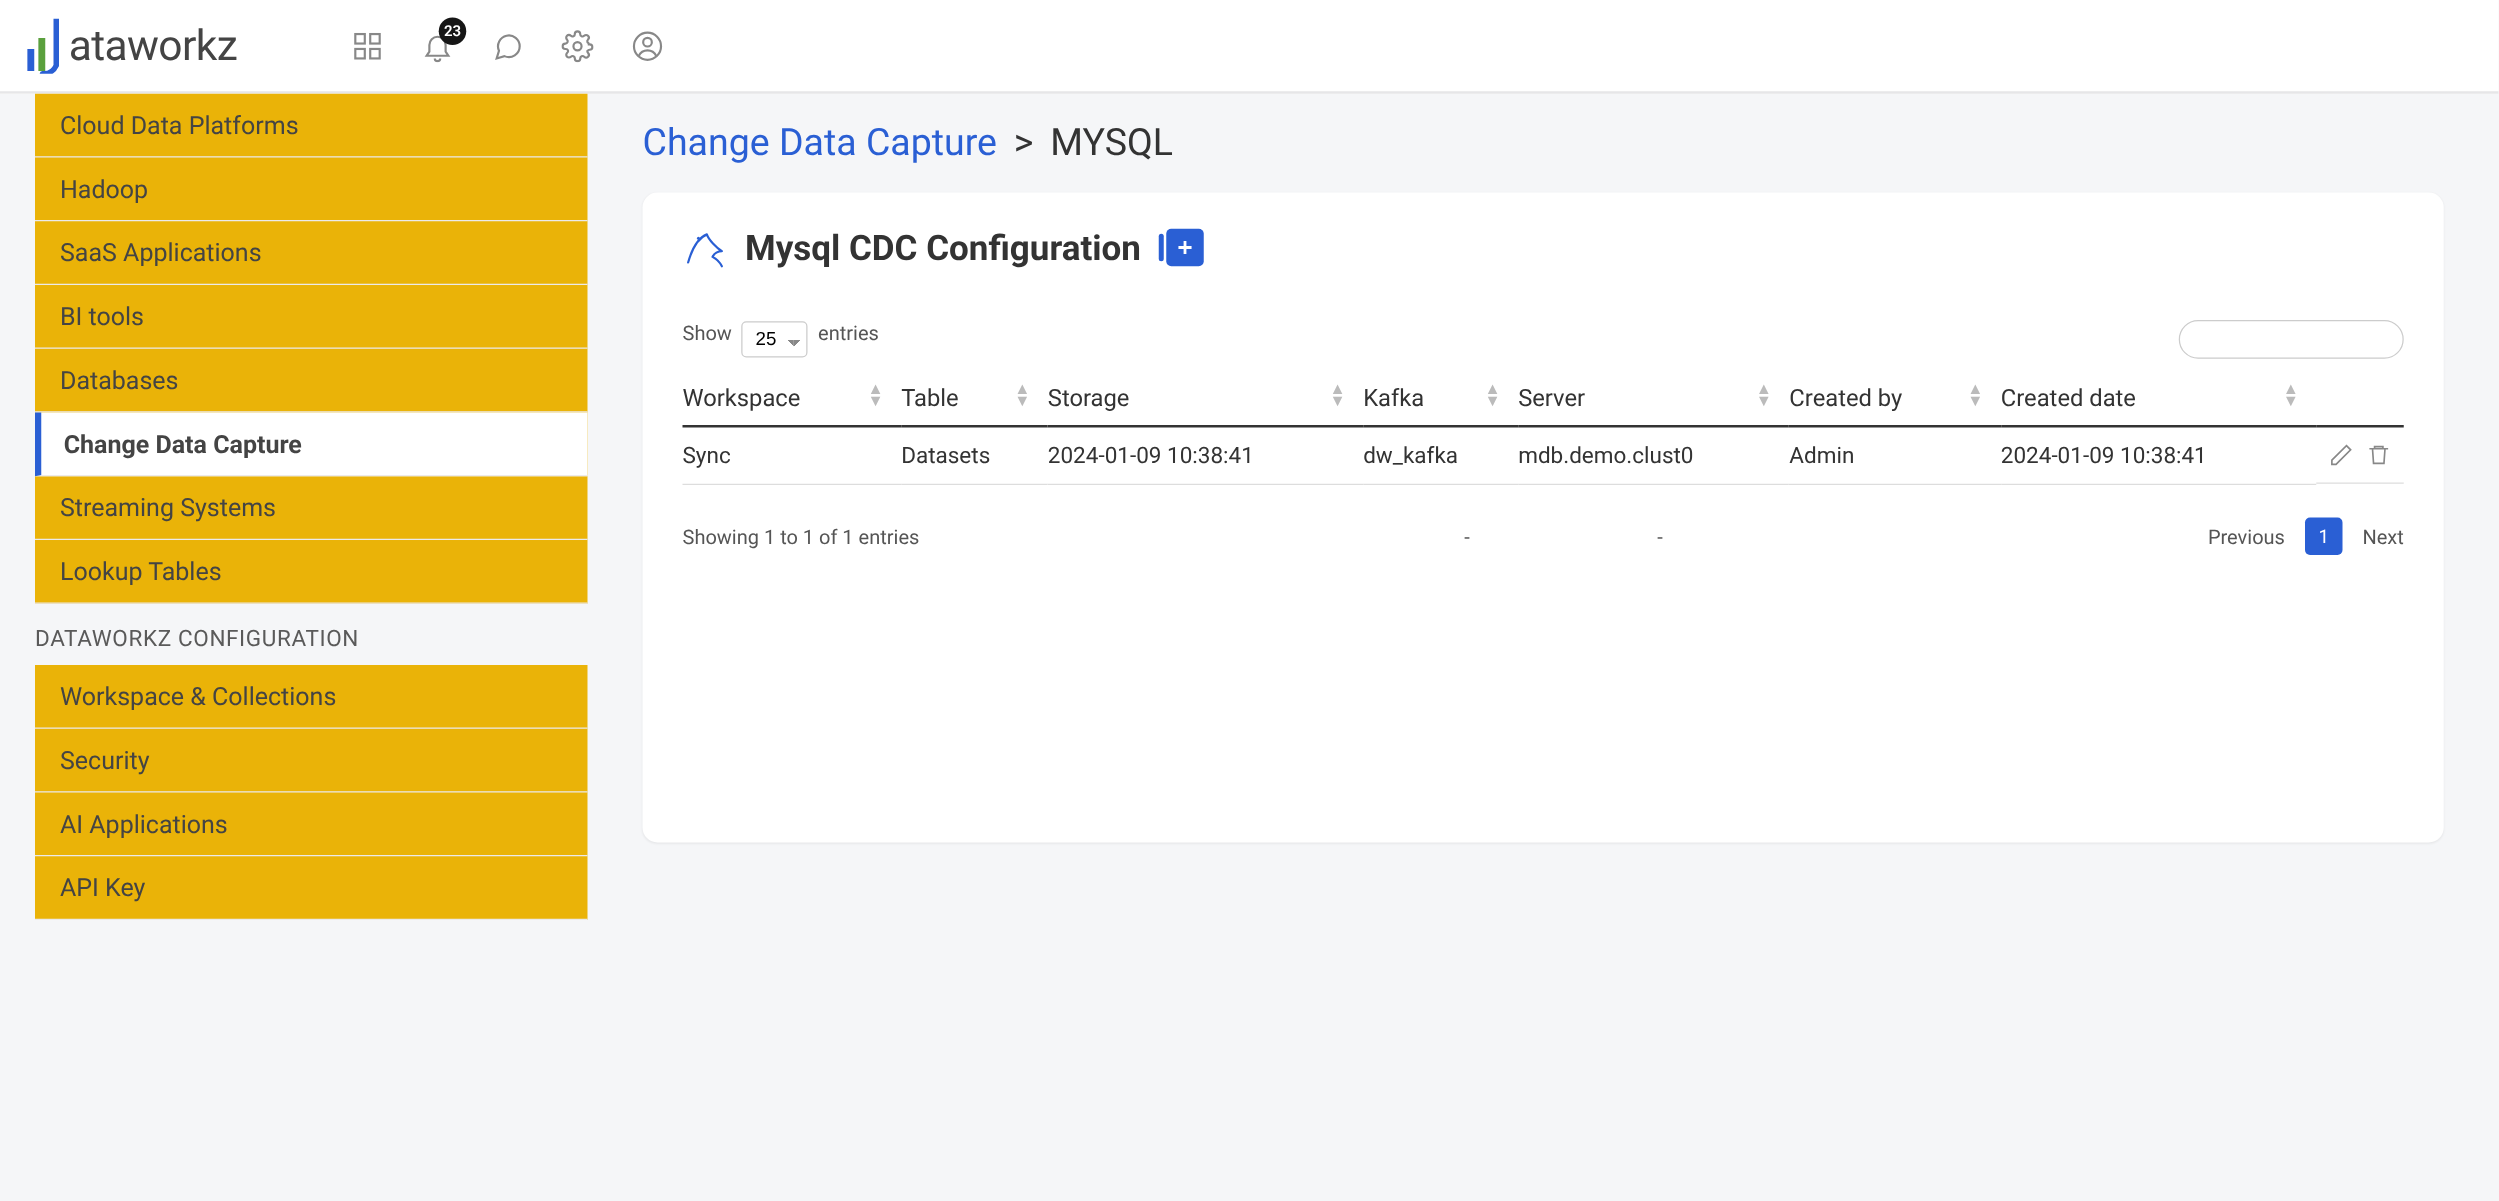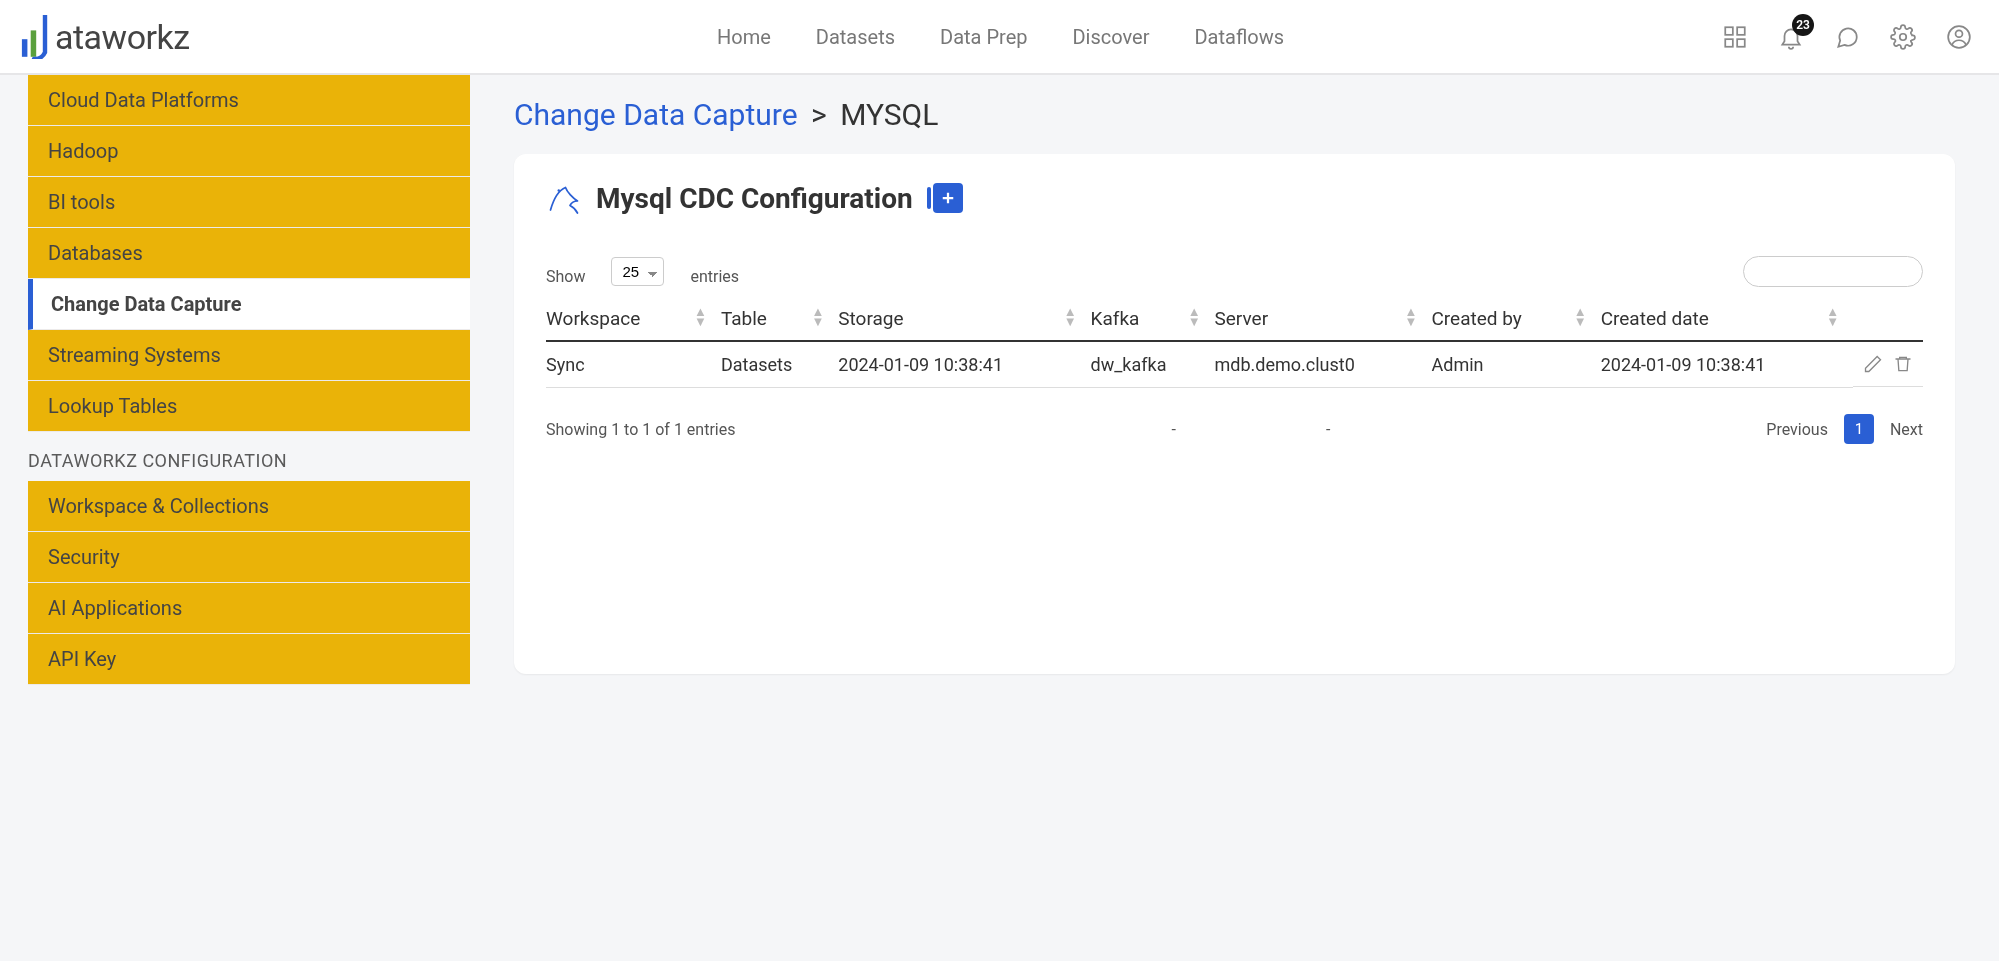--- a/index.html
+++ b/index.html
@@ -152,21 +152,21 @@
   .add-btn svg{width:18px;height:18px;stroke:#fff;stroke-width:3;}
 
   .table-controls {
     display: flex;
     justify-content: space-between;
     align-items: center;
     font-size: 16px;
     color: #555;
     margin-bottom: 10px;
   }
-  .show-entries { display:flex; align-items:flex-end; gap:26px; }
+  .show-entries { display:flex; align-items:flex-start; gap:8px; }
   .show-entries select {
     padding: 5px 24px 5px 10px;
     border: 1px solid #ccc;
     border-radius: 4px;
     font-size: 15px;
     background:#fff;
     appearance:none;
     background-image: linear-gradient(45deg, transparent 50%, #888 50%),
                       linear-gradient(135deg, #888 50%, transparent 50%);
     background-position: right 10px top 14px, right 5px top 14px;
@@ -234,27 +234,20 @@
 <div class="header">
   <div class="logo">
     <svg viewBox="0 0 24 40">
       <rect x="1" y="22" width="5" height="16" fill="#2a5fd4"></rect>
       <rect x="9" y="14" width="5" height="24" fill="#5aa03d"></rect>
       <path d="M22 0 v34 a10 10 0 0 1 -10 6" stroke="#2a5fd4" stroke-width="4" fill="none" stroke-linecap="round"></path>
     </svg>
     <span>ataworkz</span>
   </div>
 
-  <nav class="nav">
-    <a>Home</a>
-    <a>Datasets</a>
-    <a>Data Prep</a>
-    <a>Discover</a>
-    <a>Dataflows</a>
-  </nav>
 
   <div class="header-icons">
     <div class="icon-btn">
       <svg viewBox="0 0 24 24">
           <rect x="3" y="3" width="7" height="7"></rect>
           <rect x="14" y="3" width="7" height="7"></rect>
           <rect x="3" y="14" width="7" height="7"></rect>
           <rect x="14" y="14" width="7" height="7"></rect>
         </svg>
     </div>
@@ -284,20 +277,21 @@
         </svg>
     </div>
   </div>
 </div>
 
 <div class="shell">
   <aside class="sidebar">
     <ul class="sidebar-list" id="sb1">
         <li>Cloud Data Platforms</li>
         <li>Hadoop</li>
+        <li>SaaS Applications</li>
         <li>BI tools</li>
         <li>Databases</li>
         <li class="active">Change Data Capture</li>
         <li>Streaming Systems</li>
         <li>Lookup Tables</li>
       </ul>
     <div class="sidebar-section-title">DATAWORKZ CONFIGURATION</div>
     <ul class="sidebar-list" id="sb2">
         <li>Workspace &amp; Collections</li>
         <li>Security</li>

